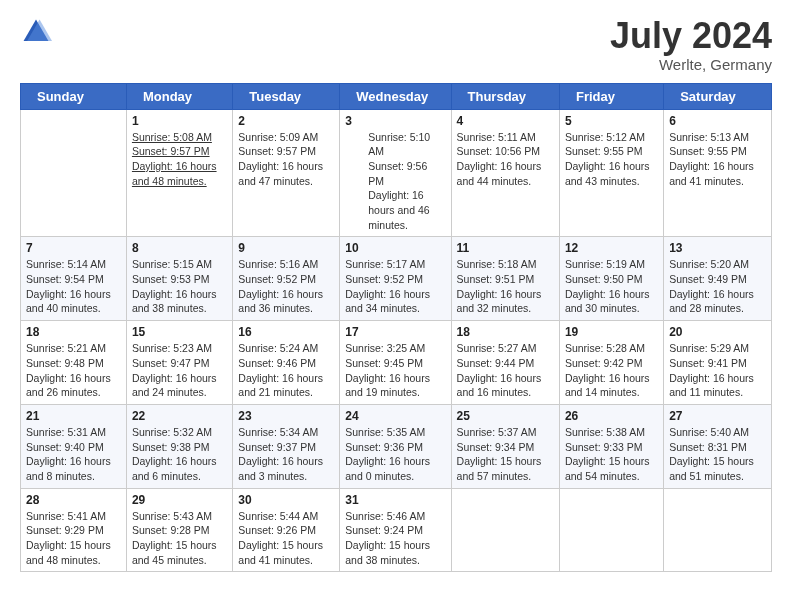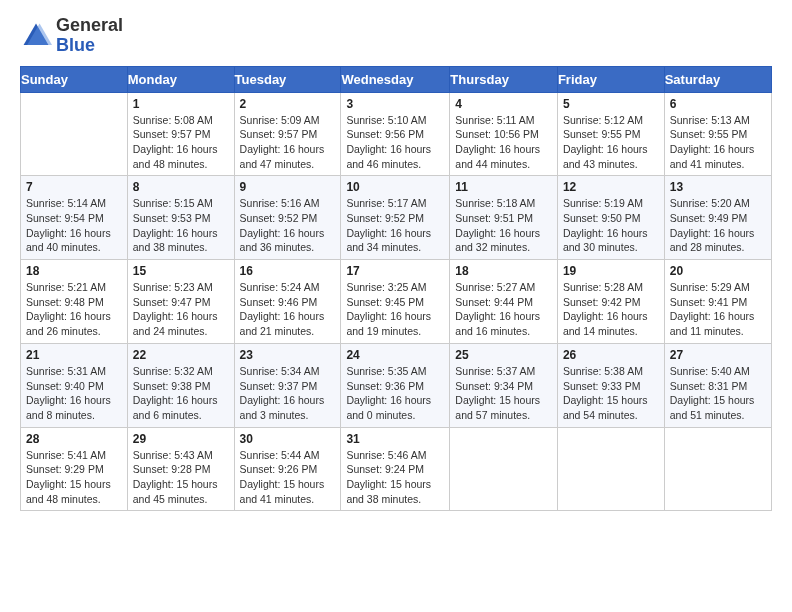--- a/index.html
+++ b/index.html
@@ -56,21 +56,21 @@
     }
     .calendar {
       width: 100%;
       border-collapse: collapse;
       font-size: 11px;
     }
     .calendar th {
       background: #3a6bc4;
       color: #fff;
       text-align: left;
-      padding: 5px 0;
+      padding: 5px 16px;
       font-size: 13px;
       font-weight: bold;
       border: 1px solid #2a5cb8;
     }
     .calendar td {
       border: 1px solid #ccc;
       vertical-align: top;
       padding: 4px 5px;
       width: 113px;
       min-height: 70px;
@@ -98,26 +98,24 @@
 </head>
 <body>
 
 <div class="page">
   <div class="header">
     <div class="logo">
       <svg class="logo-icon" viewBox="0 0 36 36">
         <polygon points="18,4 32,28 4,28" fill="#2a5cb8"></polygon>
         <polygon points="22,4 36,28 8,28" fill="#5a8de0" opacity="0.5"></polygon>
       </svg>
-      <div class="logo-text">
-        <span class="logo-general">General</span>
-        <span class="logo-blue">Blue</span>
-      </div>
     </div>
     <div class="title-block">
+      <div class="title-month">July 2024</div>
+      <div class="title-location">Werlte, Germany</div>
     </div>
   </div>
 
   <table class="calendar">
     <thead>
       <tr>
 
       <th>Sunday</th>
           <th>Monday</th>
           <th>Tuesday</th>
@@ -125,33 +123,33 @@
           <th>Thursday</th>
           <th>Friday</th>
           <th>Saturday</th>
         </tr>
     </thead>
     <tbody id="calendar-body">
     <tr>
           <td class="empty-cell"></td>
           <td>
             <span class="day-number">1</span>
-            <div class="day-info" style="white-space: pre-line;">Sunrise: 5:08 AM
+            <div class="day-info" style="white-space: pre-line; text-decoration: underline;">Sunrise: 5:08 AM
 Sunset: 9:57 PM
 Daylight: 16 hours and 48 minutes.</div>
           </td>
           <td>
             <span class="day-number">2</span>
             <div class="day-info" style="white-space: pre-line;">Sunrise: 5:09 AM
 Sunset: 9:57 PM
 Daylight: 16 hours and 47 minutes.</div>
           </td>
           <td>
             <span class="day-number">3</span>
-            <div class="day-info" style="white-space: pre-line;">Sunrise: 5:10 AM
+            <div class="day-info" style="white-space: pre-line; margin-left: 23px;">Sunrise: 5:10 AM
 Sunset: 9:56 PM
 Daylight: 16 hours and 46 minutes.</div>
           </td>
           <td>
             <span class="day-number">4</span>
             <div class="day-info" style="white-space: pre-line;">Sunrise: 5:11 AM
 Sunset: 10:56 PM
 Daylight: 16 hours and 44 minutes.</div>
           </td>
           <td>

